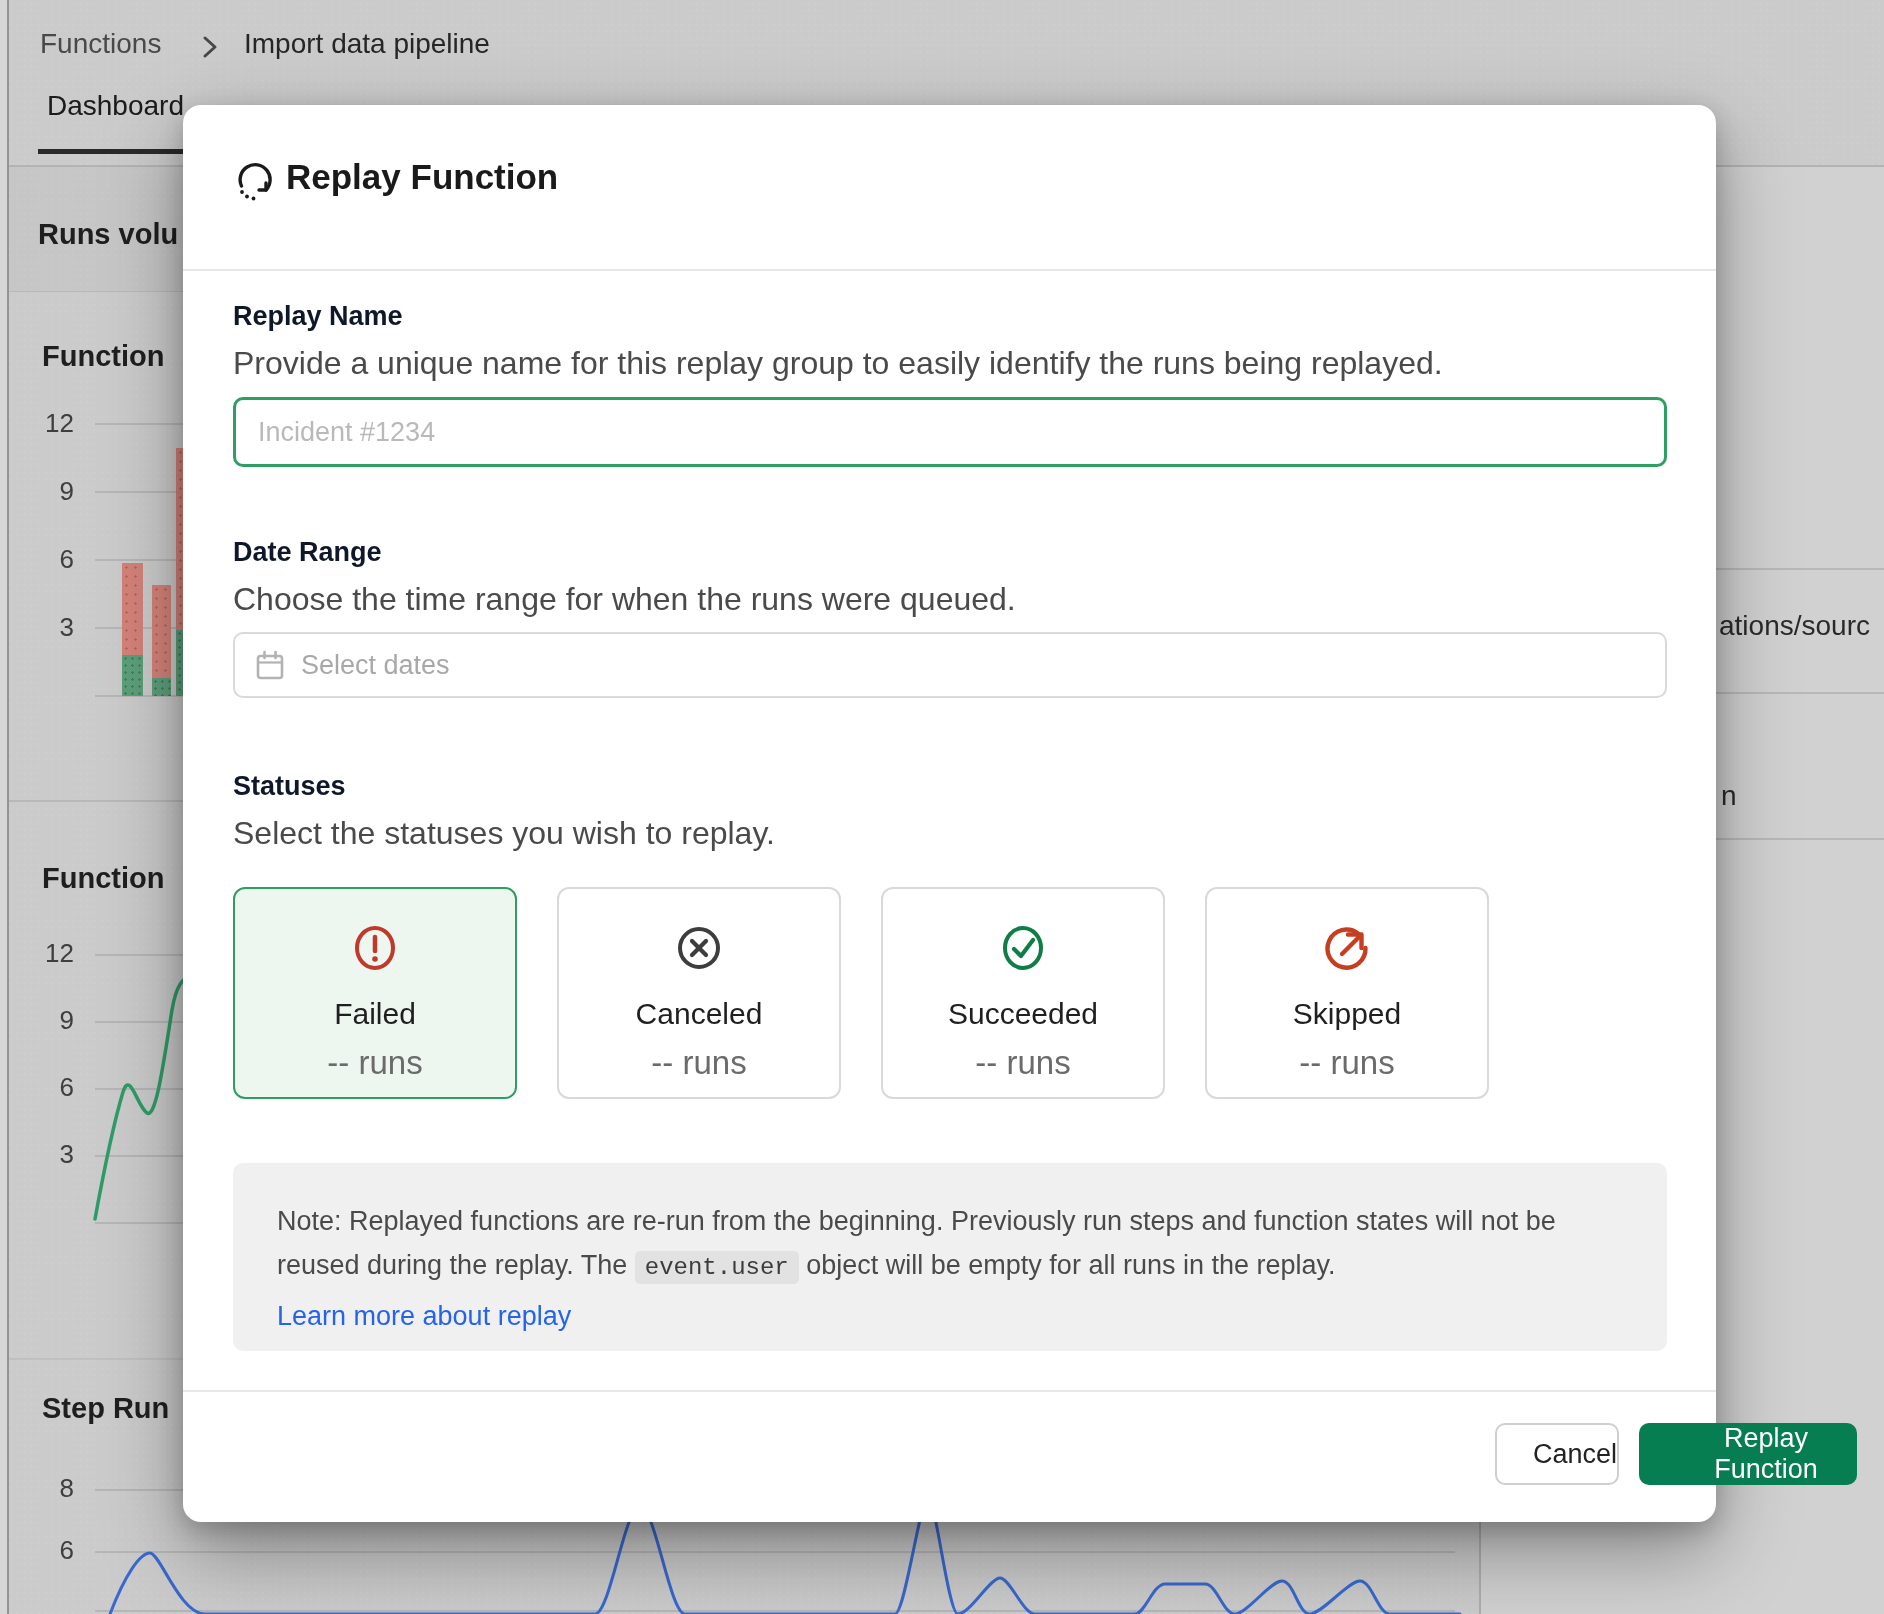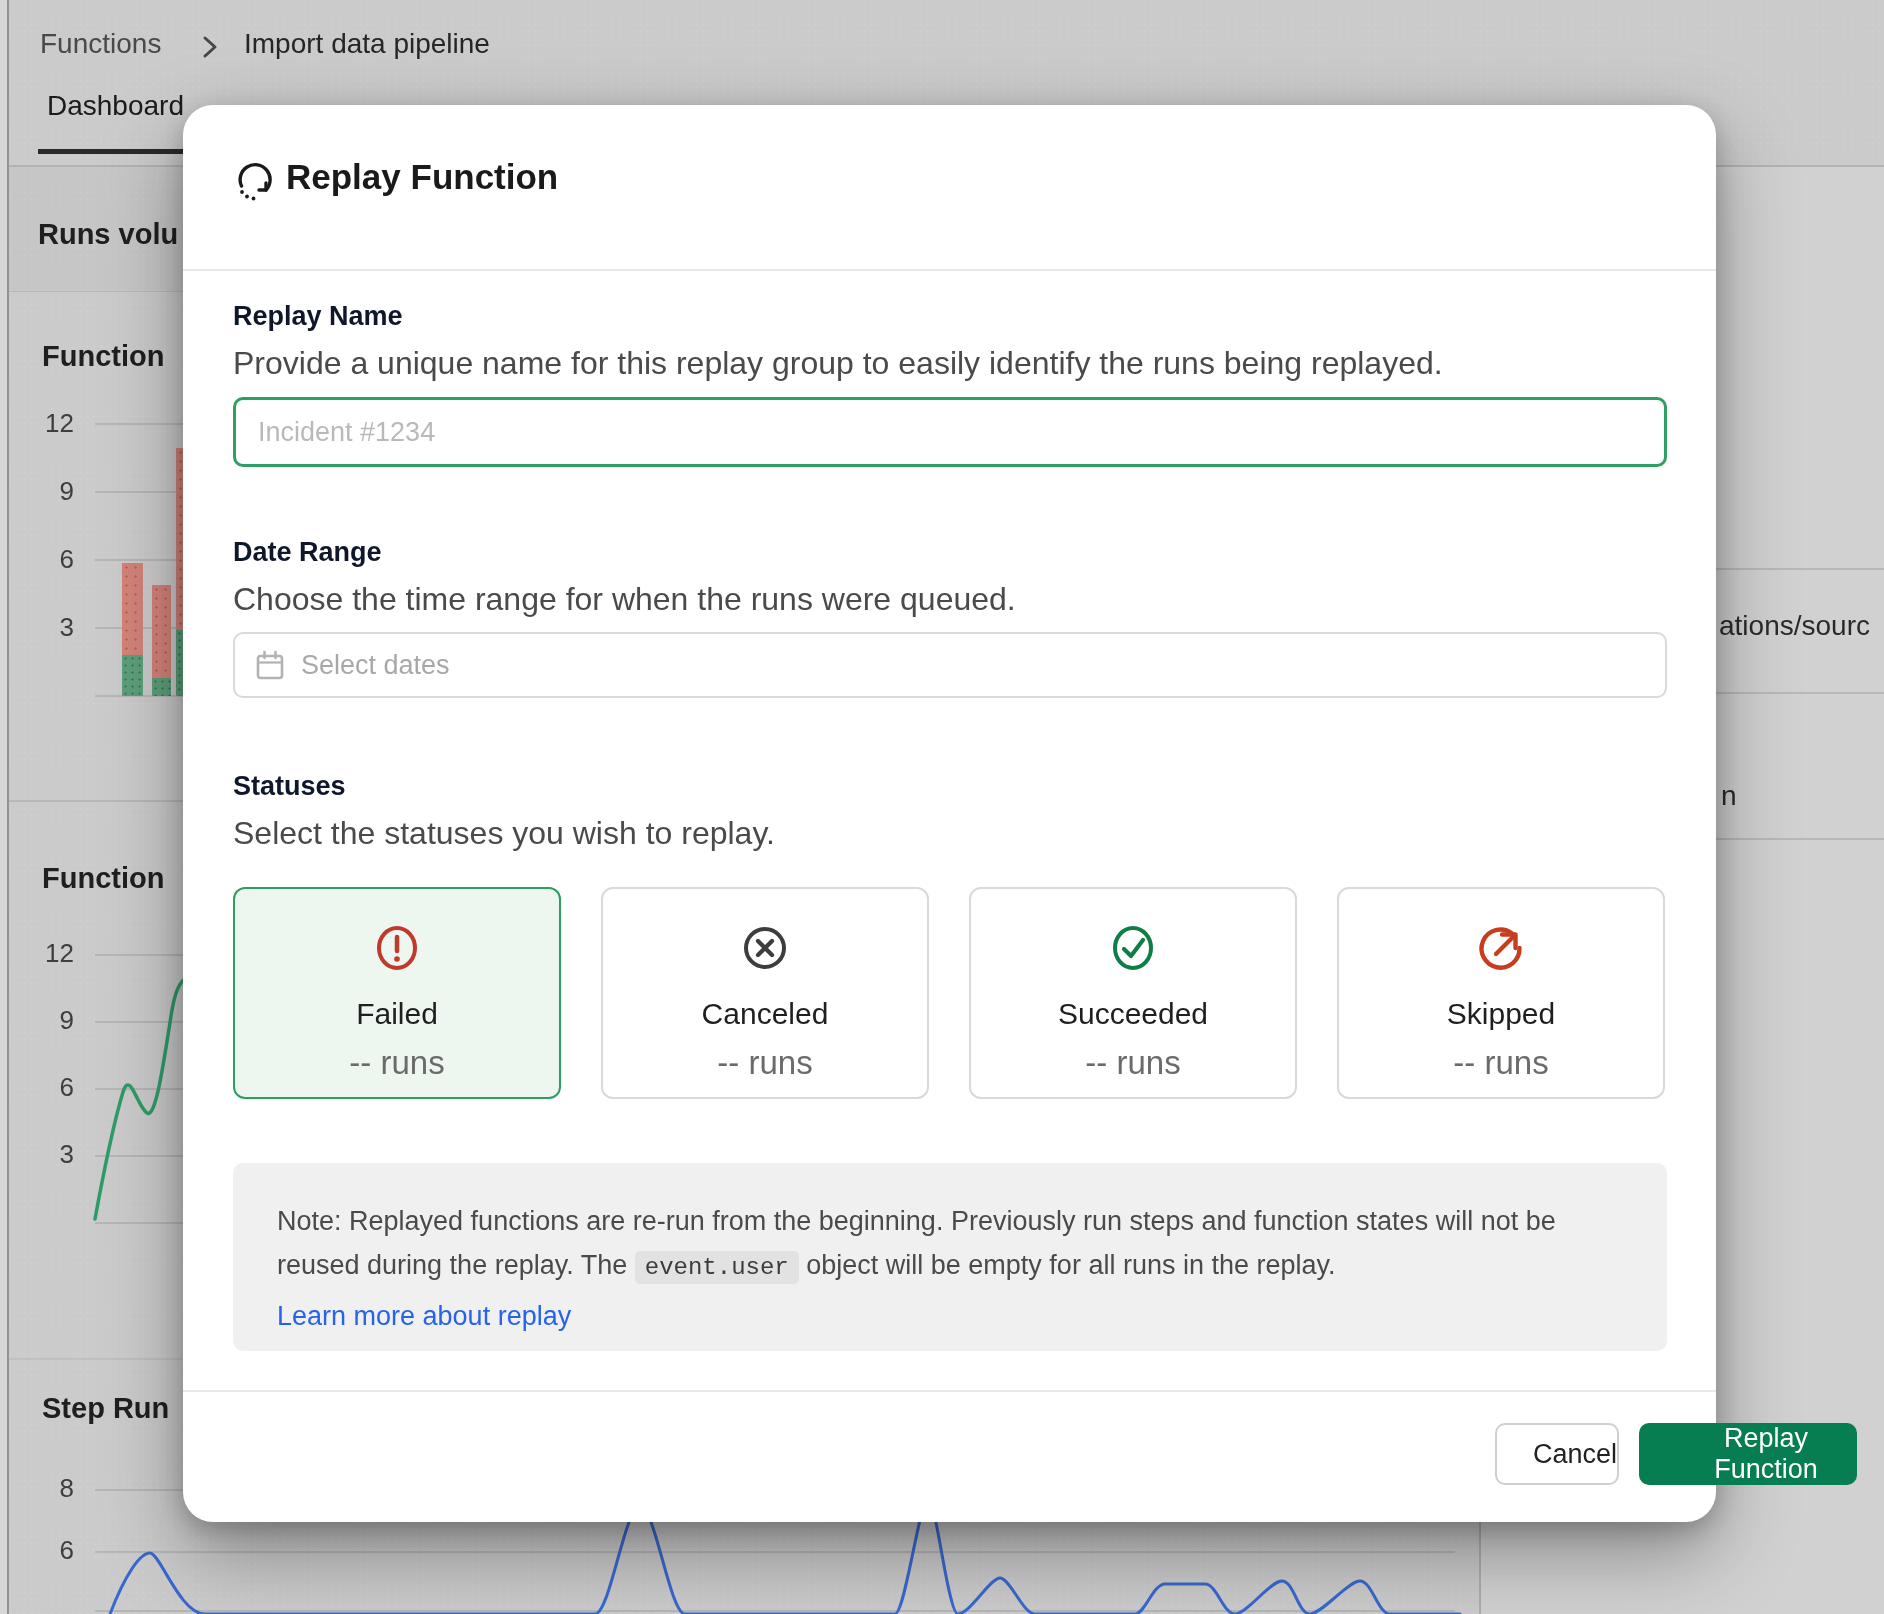--- a/index.html
+++ b/index.html
@@ -27,39 +27,39 @@
   .bar.red   { background:#fc9c92; background-image:radial-gradient(rgba(200,40,20,.35) 1px, transparent 1.2px); background-size:9px 9px; }
   .bar.green { background:#6fbe92; background-image:radial-gradient(rgba(0,90,40,.35) 1px, transparent 1.2px); background-size:7px 7px; }
 
   .right-divider { background:#dcdcdc; height:2px; }
   .right-panel { left:1479px; top:167px; width:405px; height:1447px; background:#fafafa; border-left:2px solid #d0d0d0; }
   .bg-fragment { font-size:28px; color:#333; white-space:nowrap; }
 
   .overlay { inset:0; background:rgba(0,0,0,0.16); z-index:5; }
 
   
-  .modal { left:183px; top:105px; width:1533px; height:1417px; background:#fff; border-radius:30px;
+  .modal { left:183px; top:105px; width:1533px; height:1417px; background:#fff; border-radius:18px;
            box-shadow:0 30px 80px rgba(0,0,0,.35), 0 8px 24px rgba(0,0,0,.2); z-index:10; }
   .modal-title { left:103px; top:52px; font-size:35px; font-weight:600; color:#1a1a1a; }
   .modal-header-divider { left:0; top:164px; width:1533px; height:2px; background:#e8e8e8; }
 
   .sec-label { left:50px; font-size:27px; font-weight:bold; color:#0f172a; }
   .sec-desc  { left:50px; font-size:32px; color:#4a4a4a;text-align:center; }
 
   .name-input { left:50px; top:292px; width:1434px; height:70px; border:3px solid #2f9e63; border-radius:10px;
                 font-size:27px; color:#222; padding:0 22px; outline:none; font-family:inherit; }
   .name-input::placeholder { color:#b9b9b9; }
 
   .date-box { left:50px; top:527px; width:1434px; height:66px; border:2px solid #d9d9d9; border-radius:10px;
               display:flex; align-items:center; padding:0 18px; gap:14px; background:#fff; }
   .date-input { border:none; outline:none; font-size:27px; color:#222; flex:1; font-family:inherit; background:transparent; }
   .date-input::placeholder { color:#a8a8a8; }
 
   .cards { left:50px; top:782px; width:1434px; display:flex; gap:40px; }
-  .status-card { width:328px; height:212px; border:2px solid #d9d9d9; border-radius:12px; background:#fff;
+  .status-card { width:284px; height:212px; border:2px solid #d9d9d9; border-radius:12px; background:#fff;
                  display:flex; flex-direction:column; align-items:center; padding-top:34px; cursor:pointer; }
   .status-card.selected { border:2px solid #2f9e63; background:#edf6ef; }
   .status-name { margin-top:24px; font-size:30px; color:#1f1f1f; }
   .status-runs { margin-top:13px; font-size:33px; color:#6b6b6b; }
 
   .note-box { left:50px; top:1058px; width:1434px; height:188px; background:#f0f0f0; border-radius:10px;
               padding:36px 44px; font-size:27px; color:#4a4a4a; line-height:44px; }
   .code-chip { font-family:"Liberation Mono","DejaVu Sans Mono",monospace; font-size:24px; background:#e2e2e2;
                color:#3c3c3c; padding:3px 10px; border-radius:5px; }
   .note-link { color:#2563eb; text-decoration:none; display:inline-block; margin-top:4px; }

